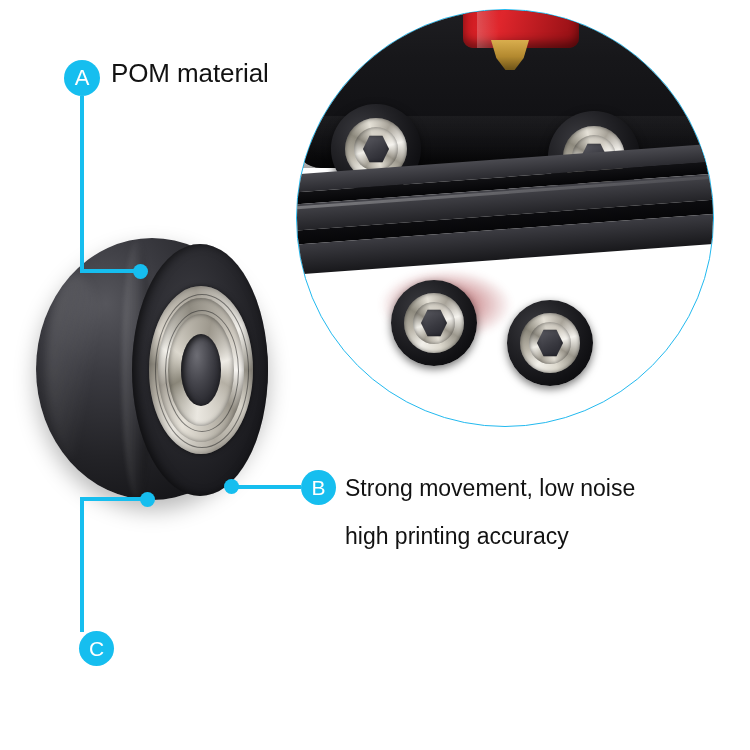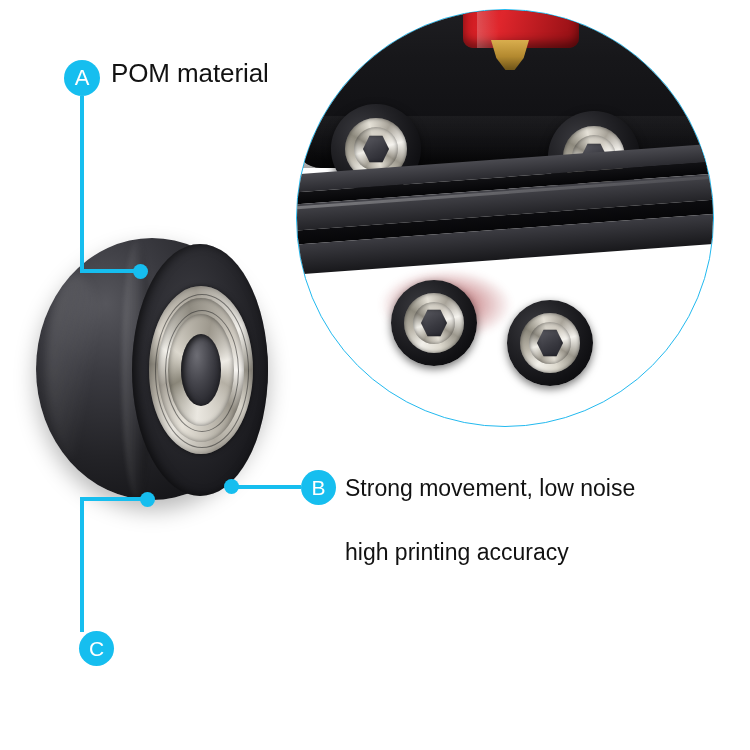--- a/index.html
+++ b/index.html
@@ -40,21 +40,21 @@
   
   .callout-text {
     position: absolute;
     color: #121212;
     font-family: "Liberation Sans", sans-serif;
     white-space: nowrap;
     z-index: 40;
   }
   #text-a { left: 111px; top: 58px;  font-size: 26px; letter-spacing: -0.1px; }
   #text-b { left: 345px; top: 470px; font-size: 23px; line-height: 36px; }
-  #text-b .line2 { display: block; margin-top: 28px; }
+  #text-b .line2 { display: block; margin-top: 12px; }
   #text-c { left: 130px; top: 632px; font-size: 28px; letter-spacing: -0.2px; }
 
   
   #leaders {
     position: absolute;
     left: 0; top: 0;
     width: 750px; height: 750px;
     z-index: 35;
     pointer-events: none;
   }

